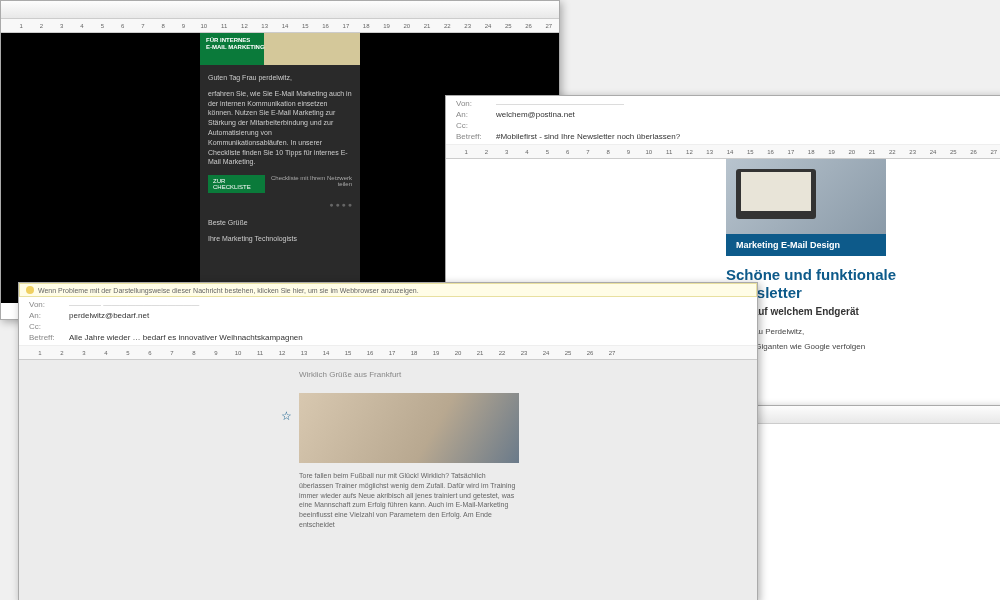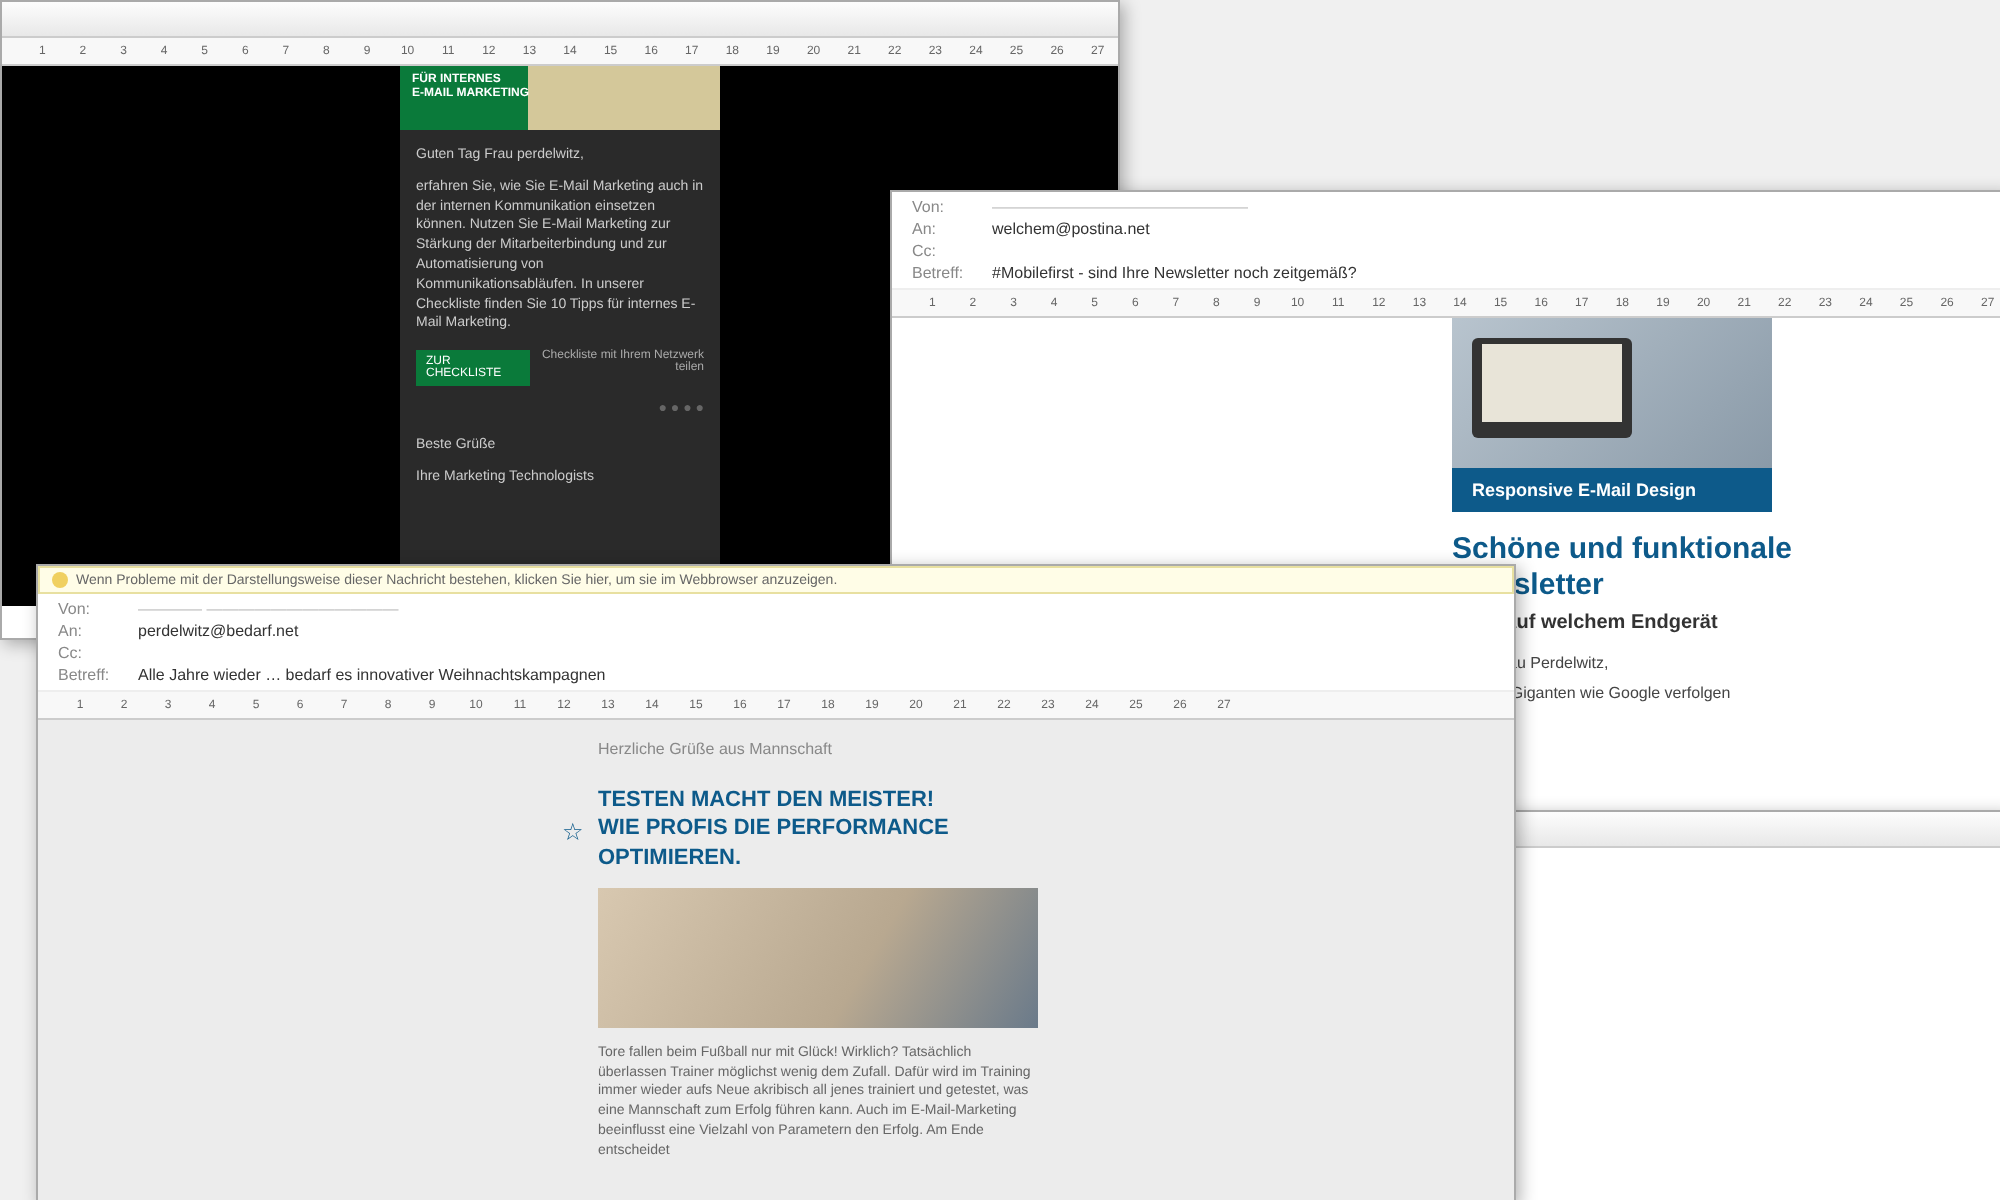--- a/index.html
+++ b/index.html
@@ -116,21 +116,21 @@
       </div>
     <div class="hdr-row">
         <span class="hdr-label">An:</span>
         <span class="hdr-val">welchem@postina.net</span>
       </div>
     <div class="hdr-row">
         <span class="hdr-label">Cc:</span>
       </div>
     <div class="hdr-row">
         <span class="hdr-label">Betreff:</span>
-        <span class="hdr-val">#Mobilefirst - sind Ihre Newsletter noch zeitgemäß?</span>
+        <span class="hdr-val">#Mobilefirst - sind Ihre Newsletter noch überlassen?</span>
       </div>
   </div>
   <div class="ruler" id="ruler2">
       <span>1</span>
       <span>2</span>
       <span>3</span>
       <span>4</span>
       <span>5</span>
       <span>6</span>
       <span>7</span>
@@ -153,21 +153,21 @@
       <span>24</span>
       <span>25</span>
       <span>26</span>
       <span>27</span>
     </div>
   <div class="body">
     <div class="resp-content">
       <div class="resp-img">
           <div class="laptop"></div>
         </div>
-      <div class="resp-bar">Responsive E-Mail Design</div>
+      <div class="resp-bar">Marketing E-Mail Design</div>
       <div class="resp-h1">Schöne und funktionale Newsletter</div>
       <div class="resp-h2">Egal, auf welchem Endgerät</div>
       <p class="resp-p">Hallo Frau Perdelwitz,</p>
       <p class="resp-p">Internet Giganten wie Google verfolgen</p>
     </div>
   </div>
 </div>
 
 <div class="window w4">
   <div class="titlebar"></div>
@@ -219,20 +219,19 @@
       <span>21</span>
       <span>22</span>
       <span>23</span>
       <span>24</span>
       <span>25</span>
       <span>26</span>
       <span>27</span>
     </div>
   <div class="body">
     <div class="white-email">
-      <div class="greet">Herzliche Grüße aus Mannschaft</div>
+      <div class="greet">Wirklich Grüße aus Frankfurt</div>
       <span class="star">☆</span>
-      <div class="wh-h" id="wh-h">TESTEN MACHT DEN MEISTER!<br>WIE PROFIS DIE PERFORMANCE OPTIMIEREN.</div>
       <div class="wh-img"></div>
       <p class="wh-p">Tore fallen beim Fußball nur mit Glück! Wirklich? Tatsächlich überlassen Trainer möglichst wenig dem Zufall. Dafür wird im Training immer wieder aufs Neue akribisch all jenes trainiert und getestet, was eine Mannschaft zum Erfolg führen kann. Auch im E-Mail-Marketing beeinflusst eine Vielzahl von Parametern den Erfolg. Am Ende entscheidet</p>
     </div>
   </div>
 </div>
 
 </body></html>

